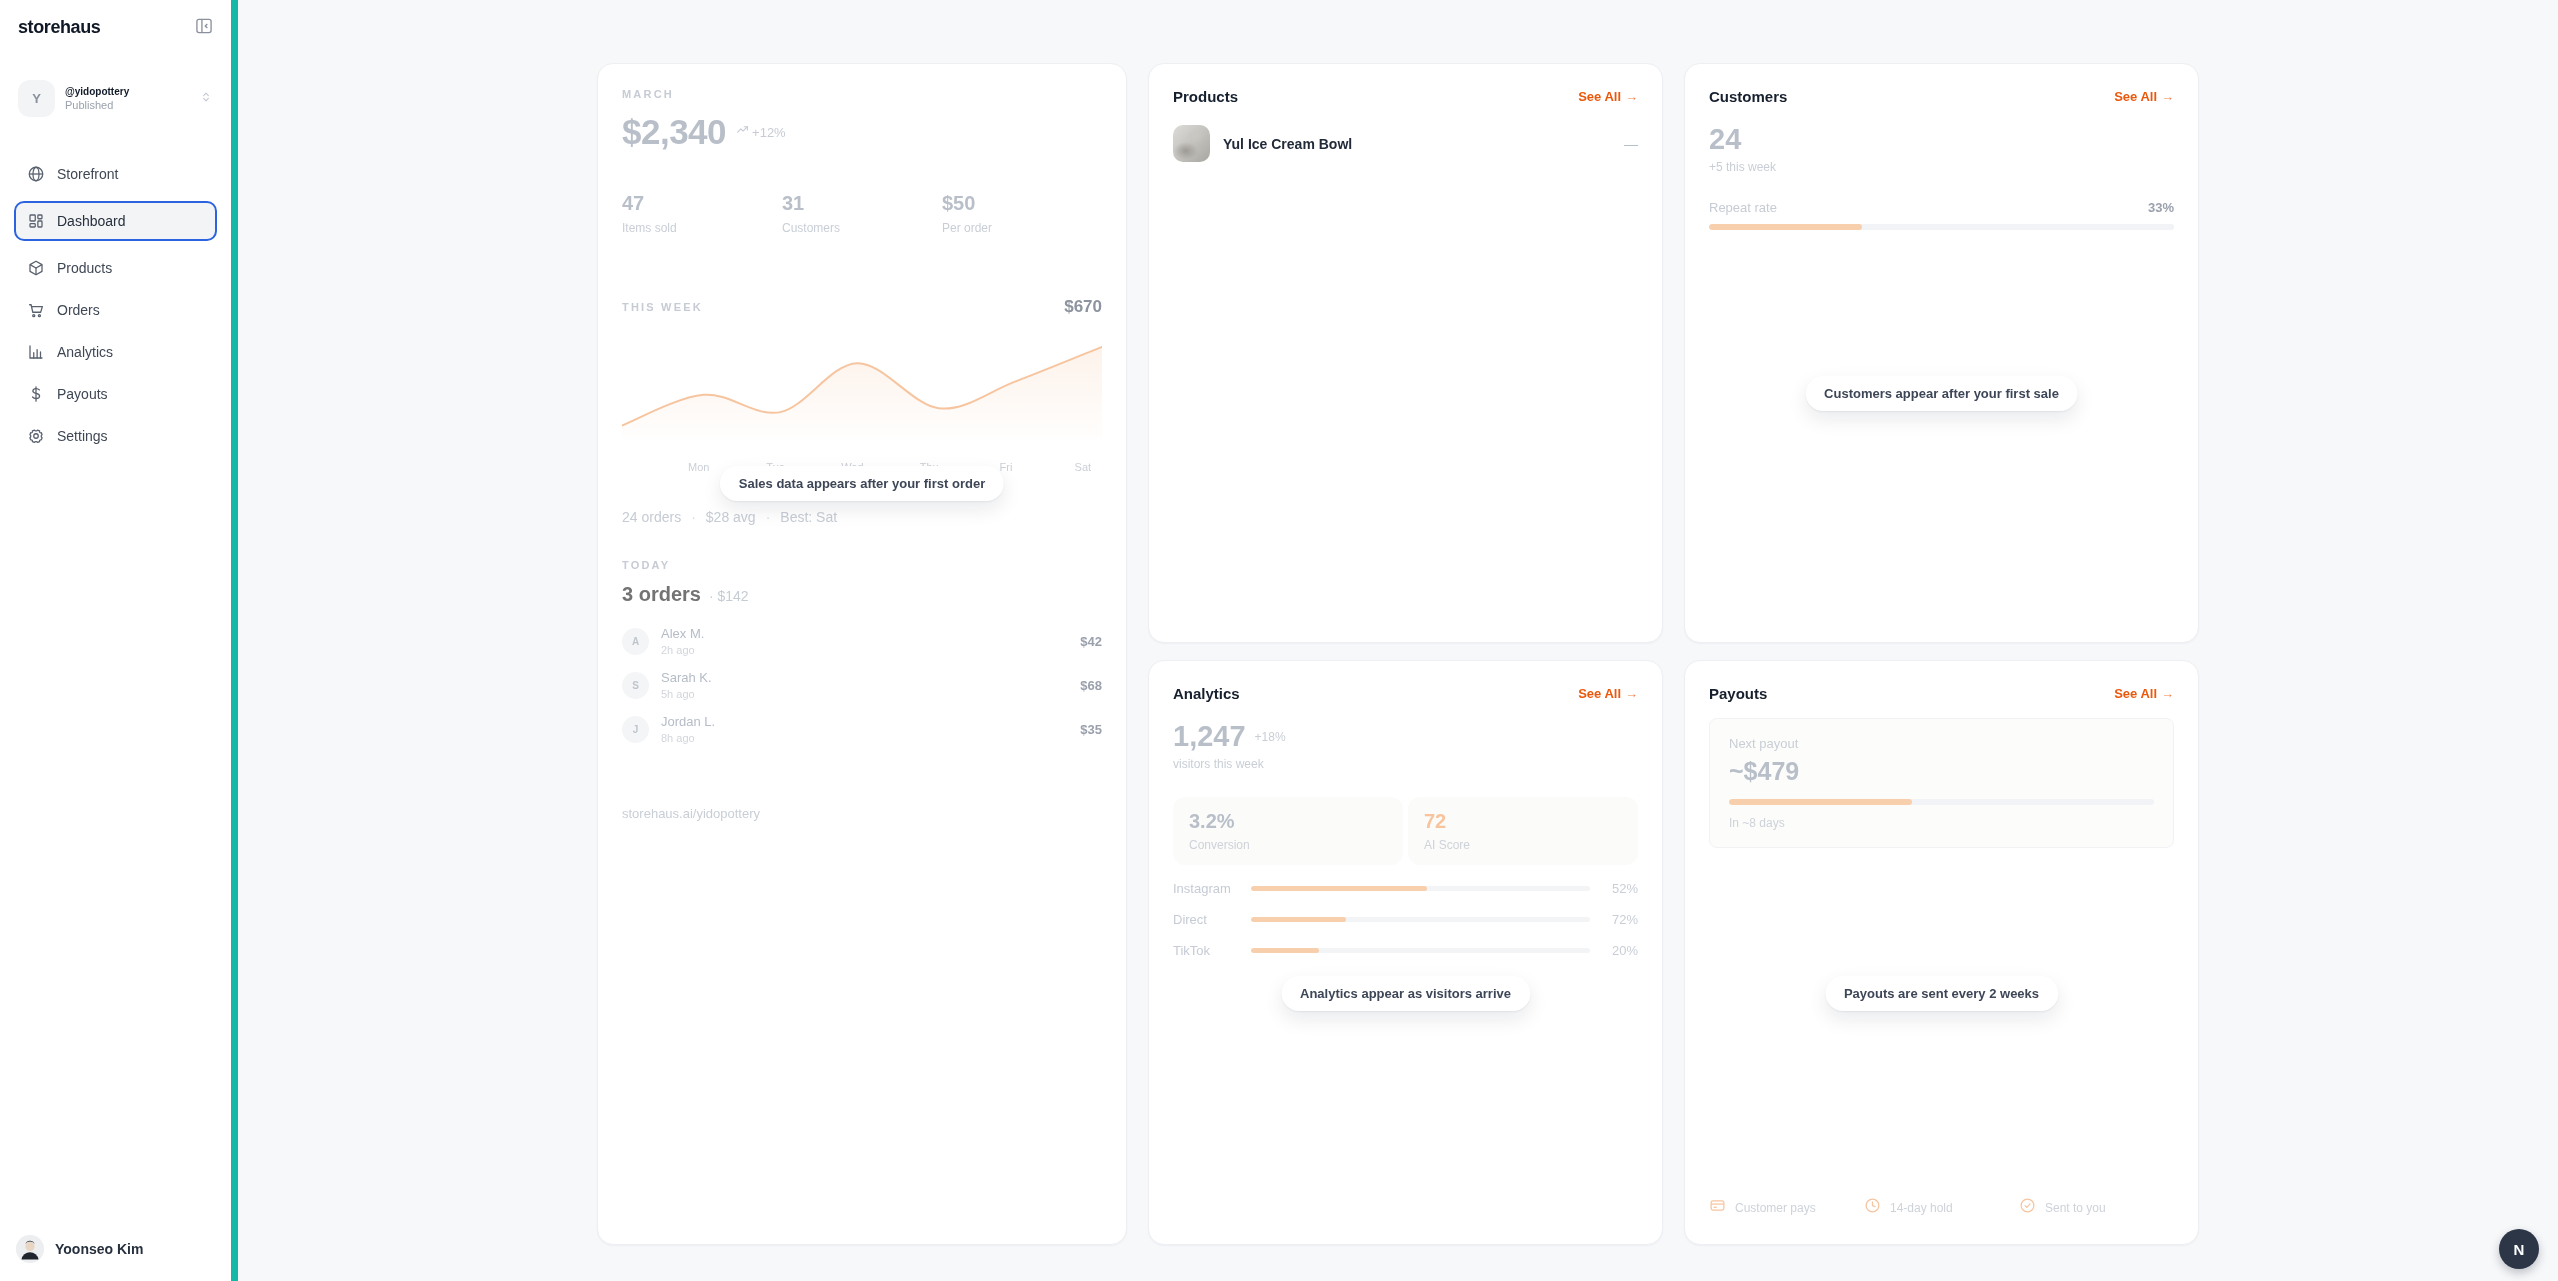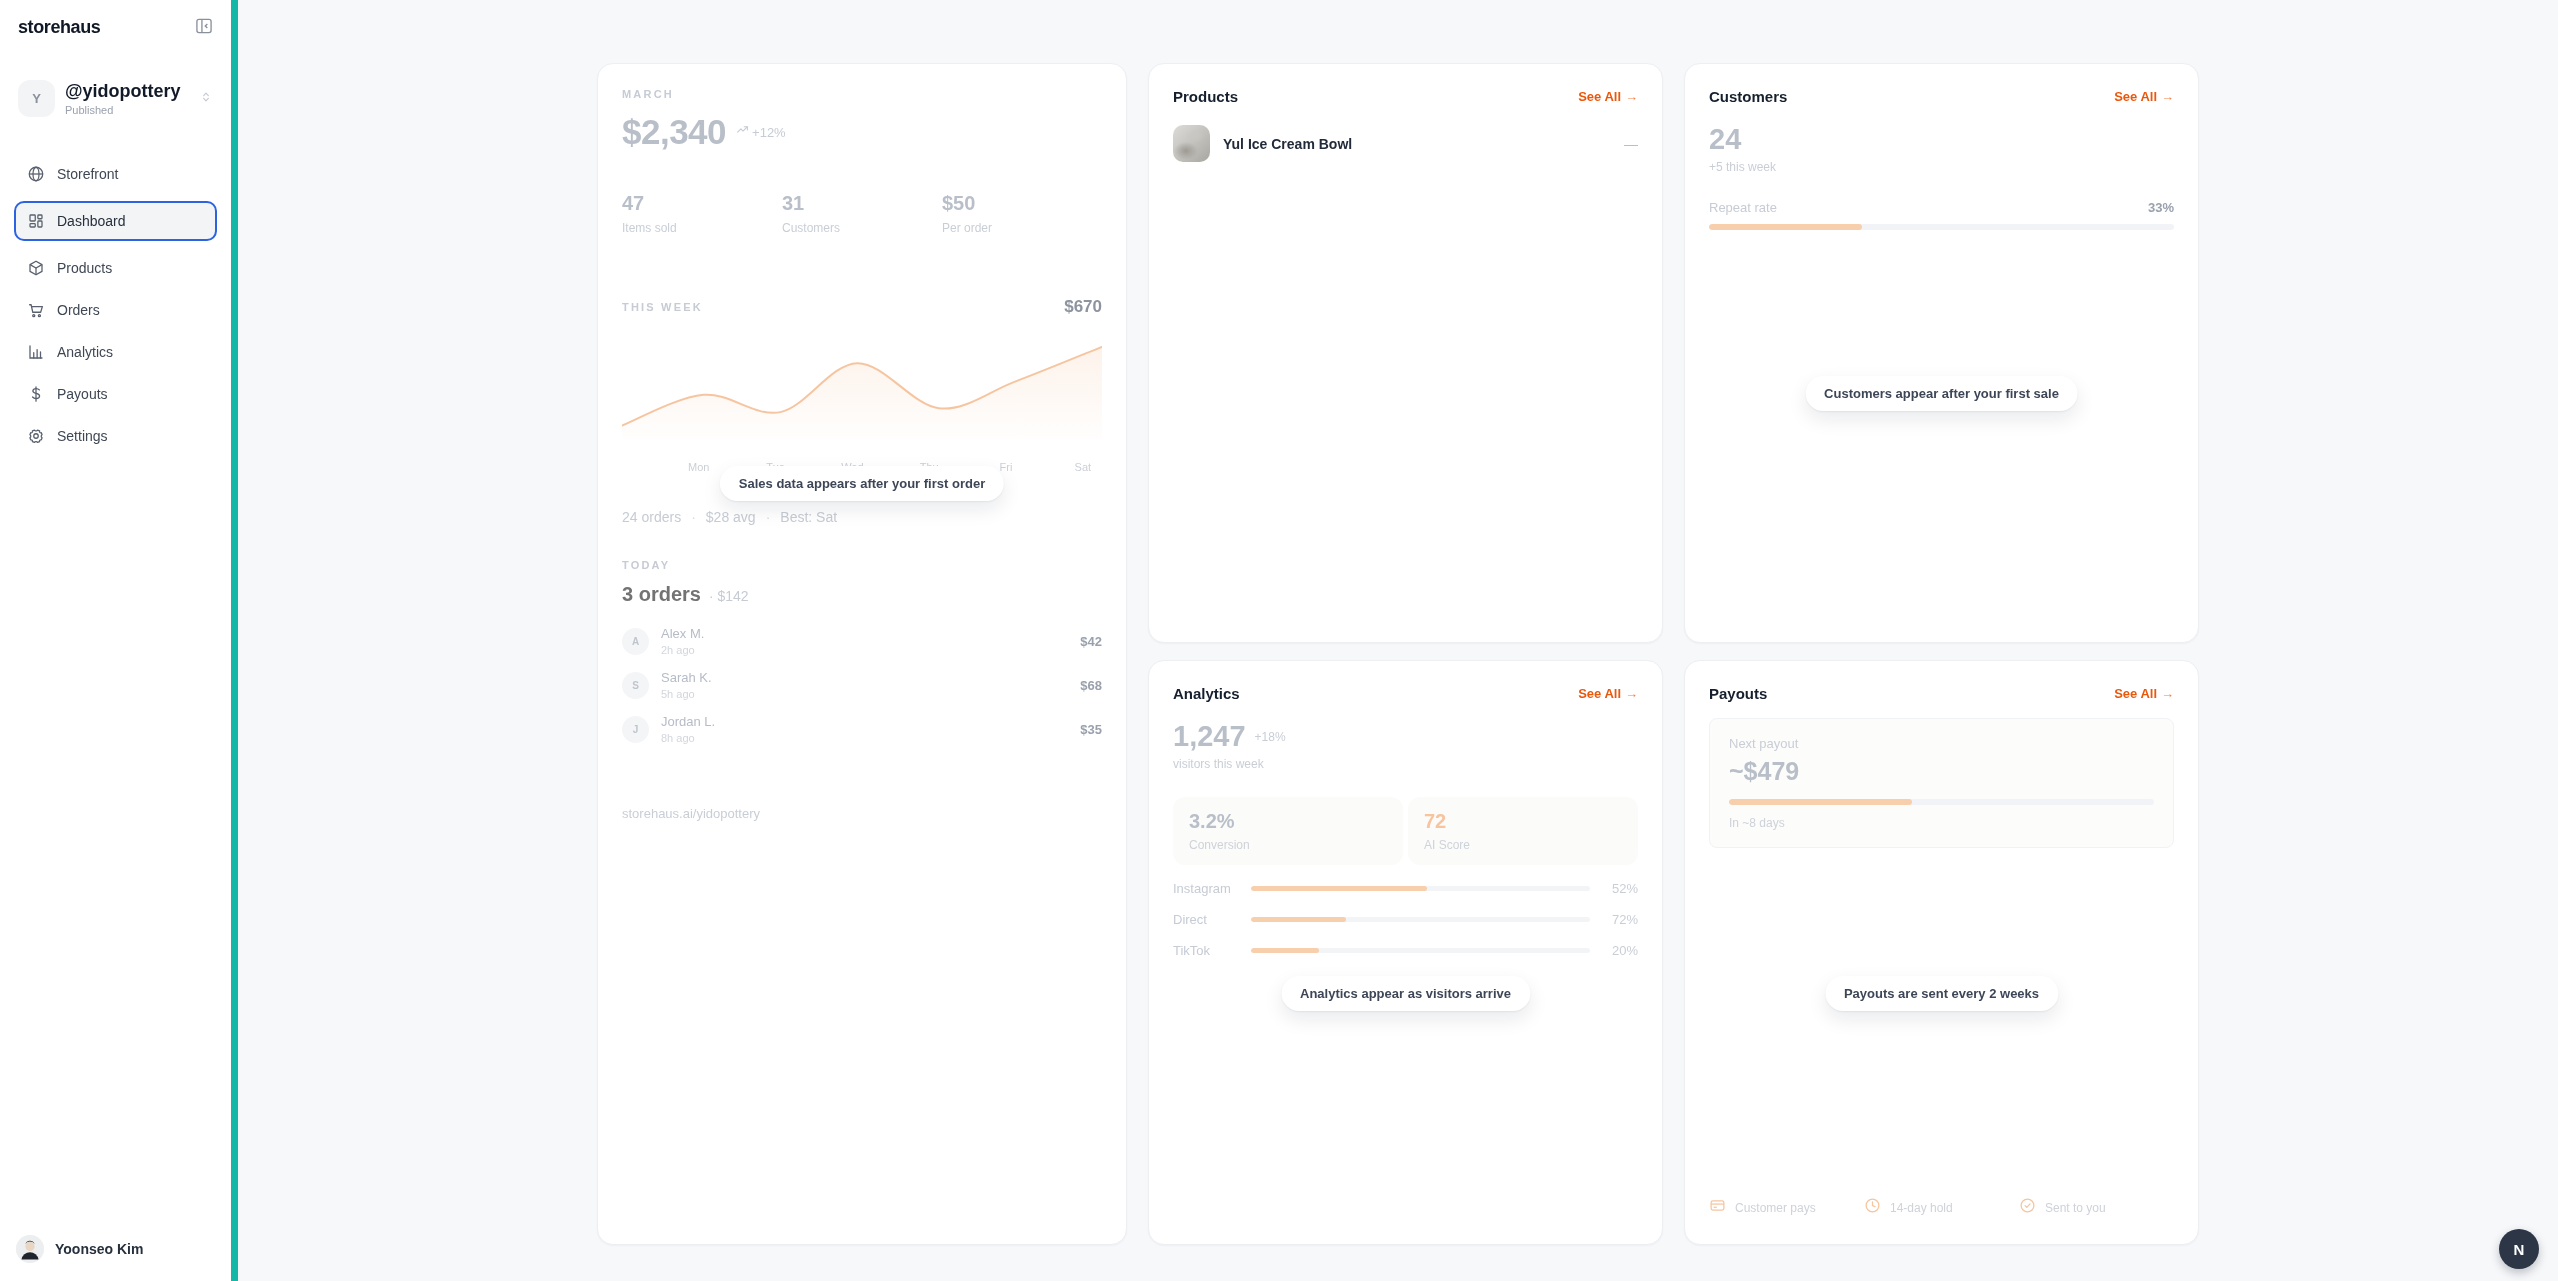--- a/index.html
+++ b/index.html
@@ -15,21 +15,21 @@
     width:238px; min-width:238px; height:100%;
     background:#ffffff; border-right:7px solid #14b8a6;
     display:flex; flex-direction:column; position:relative;
   }
   .sb-head { display:flex; align-items:center; justify-content:space-between; padding:16px 16px 10px 18px; }
   .logo { font-size:18px; font-weight:800; letter-spacing:-0.4px; color:#101826; }
   .collapse-btn { width:22px; height:22px; border:none; background:transparent; color:#8a919c; cursor:pointer; display:flex; align-items:center; justify-content:center; }
   .store-select { display:flex; align-items:center; gap:10px; margin:26px 12px 0 12px; padding:6px; border-radius:12px; cursor:pointer; }
   .store-avatar { width:37px; height:37px; border-radius:12px; background:#f3f4f6; color:#8a919c; font-size:13px; font-weight:700; display:flex; align-items:center; justify-content:center; }
   .store-meta { flex:1; }
-  .store-handle { font-size:18px; font-weight:700; color:#111a28; }
+  .store-handle { font-size:10px; font-weight:700; color:#111a28; }
   .store-status { font-size:11px; color:#9aa1ad; margin-top:2px; }
   .unfold { color:#c4c9d1; }
   .nav { margin-top:30px; padding:0 14px; display:flex; flex-direction:column; }
   .nav-item {
     display:flex; align-items:center; gap:12px;
     padding:9px 11px; margin:1px 0; border-radius:10px;
     font-size:14px; color:#3f4754; cursor:pointer; border:2px solid transparent;
   }
   .nav-item .ic { width:18px; height:18px; color:#59616e; display:flex; align-items:center; justify-content:center; }
   .nav-item.active { background:#f3f4f6; border-color:#2b63e0; margin:6px 0; color:#27303d; font-weight:500; }

